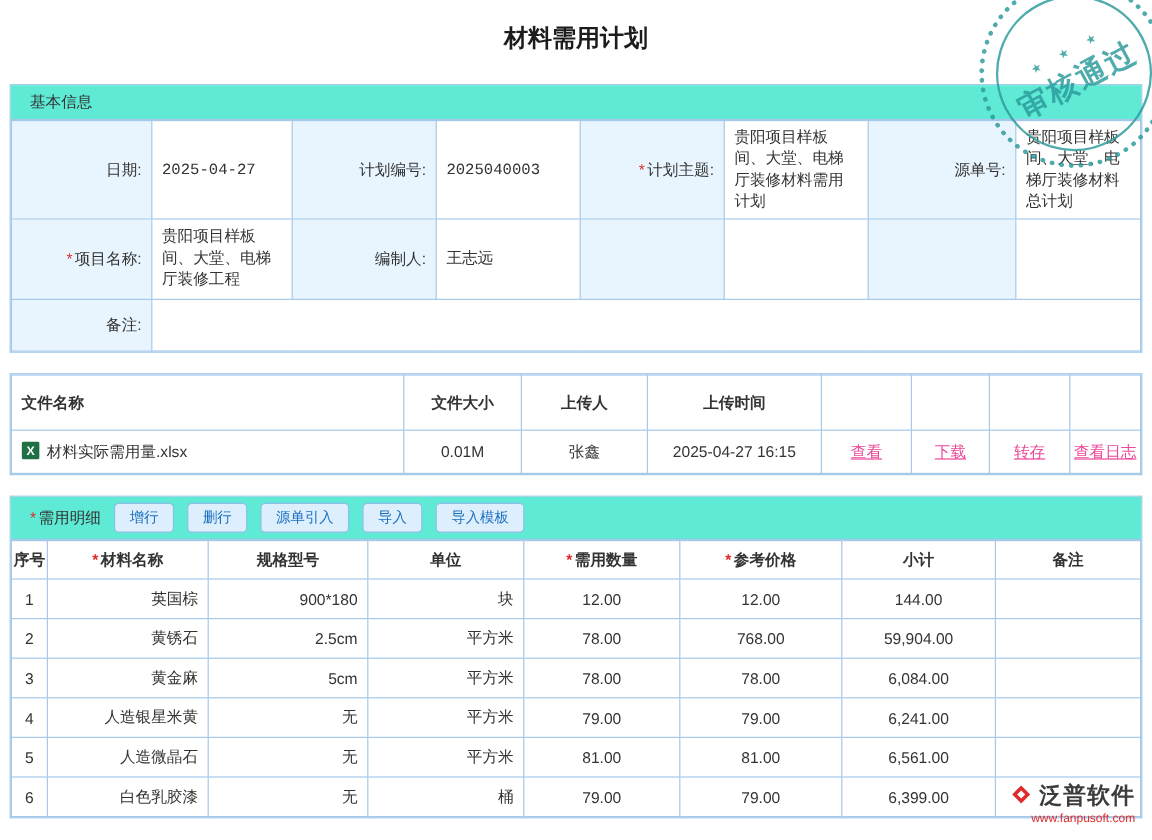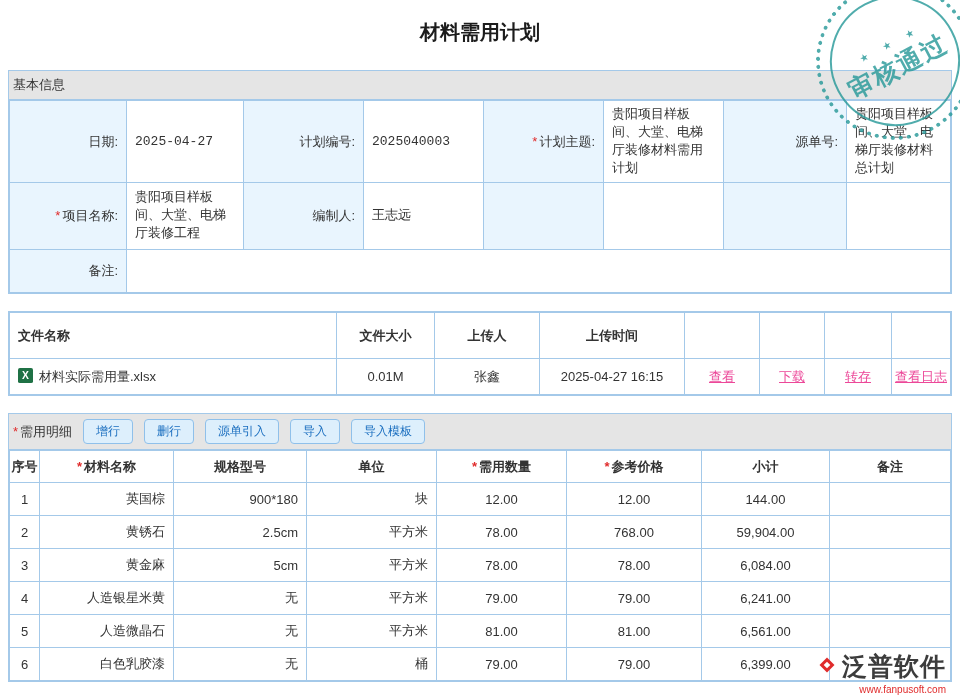--- a/index.html
+++ b/index.html
@@ -4,21 +4,21 @@
 <style>
   * { margin:0; padding:0; box-sizing:border-box; }
   html,body { background:#fff; }
   body { font-family:"Liberation Sans","DejaVu Sans",sans-serif; }
   .page { position:relative; width:960px; height:700px; overflow:hidden; background:#fff; color:#333; font-size:13px; }
 
   .title { text-align:center; font-size:20px; font-weight:bold; color:#1c1c1c; line-height:28px; margin:18px 0 24px; }
 
   .box { margin:0 8px; border:1px solid #a4c9e9; background:#fff; }
   .box + .box { margin-top:17px; }
-  .section-bar { background:#e5e5e5; border-bottom:1px solid #a4c9e9; padding:5px 4px; display:flex; align-items:center; gap:11px; min-height:28px; }
+  .section-bar { background:#5eead4; border-bottom:1px solid #a4c9e9; padding:5px 16px; display:flex; align-items:center; gap:11px; min-height:28px; }
   .section-bar .bar-label { color:#333; }
 
   table { border-collapse:collapse; width:100%; table-layout:fixed; }
   td,th { border:1px solid #a4c9e9; font-size:13px; color:#333; vertical-align:middle; overflow:hidden; }
   th { font-weight:bold; text-align:center; background:#fff; }
 
   
   .form-table td { padding:4px 8px; }
   .form-table .lbl { background:#e9f5fe; text-align:right;padding-left:32px; }
   .form-table .val { background:#fff; text-align:left; line-height:18px;font-family:Liberation Mono, monospace; }
@@ -47,21 +47,21 @@
   
   .stamp { position:absolute; top:-18px; right:-14px; width:158px; height:158px; transform:rotate(-28deg); opacity:.82; z-index:6; pointer-events:none; }
   .stamp-outer { width:100%; height:100%; border-radius:50%; border:4px dotted #2a9a9a; display:flex; align-items:center; justify-content:center; }
   .stamp-inner { width:130px; height:130px; border-radius:50%; border:2px solid #2a9a9a; display:flex; flex-direction:column; align-items:center; justify-content:center; color:#2a9a9a; }
   .stamp-stars { font-size:10px; letter-spacing:7px; margin-bottom:2px; text-indent:7px; }
   .stamp-text { font-size:25px; font-weight:bold; letter-spacing:2px; }
 
   
   .brand { position:absolute; right:14px; top:650px; z-index:5; text-align:right; }
   .brand-row { display:flex; align-items:center; justify-content:flex-end; gap:5px; }
-  .brand-name { font-size:25px; font-weight:bold; color:#3c3c3c; letter-spacing:1px; }
+  .brand-name { font-size:19px; font-weight:bold; color:#3c3c3c; letter-spacing:1px; }
   .brand-site { font-size:10px; color:#e02b2b; margin-top:1px; }
 </style>
 </head>
 <body>
 
 <div class="page">
 
   <div class="title">材料需用计划</div>
 
   <div class="stamp">

